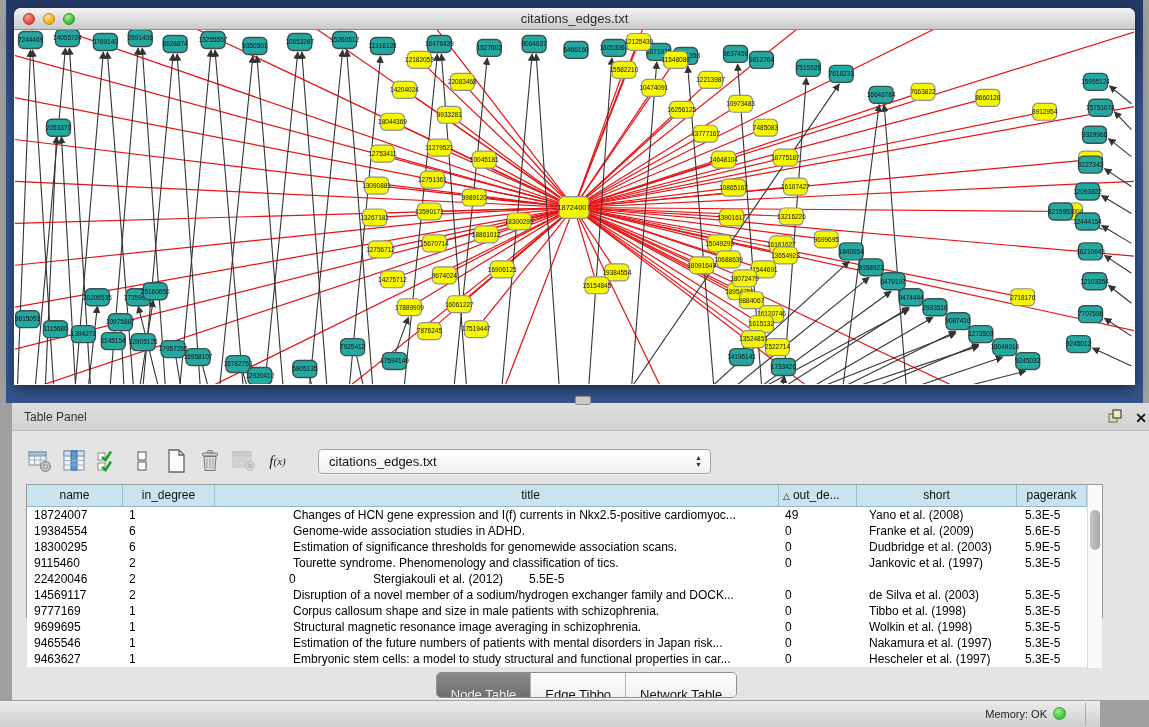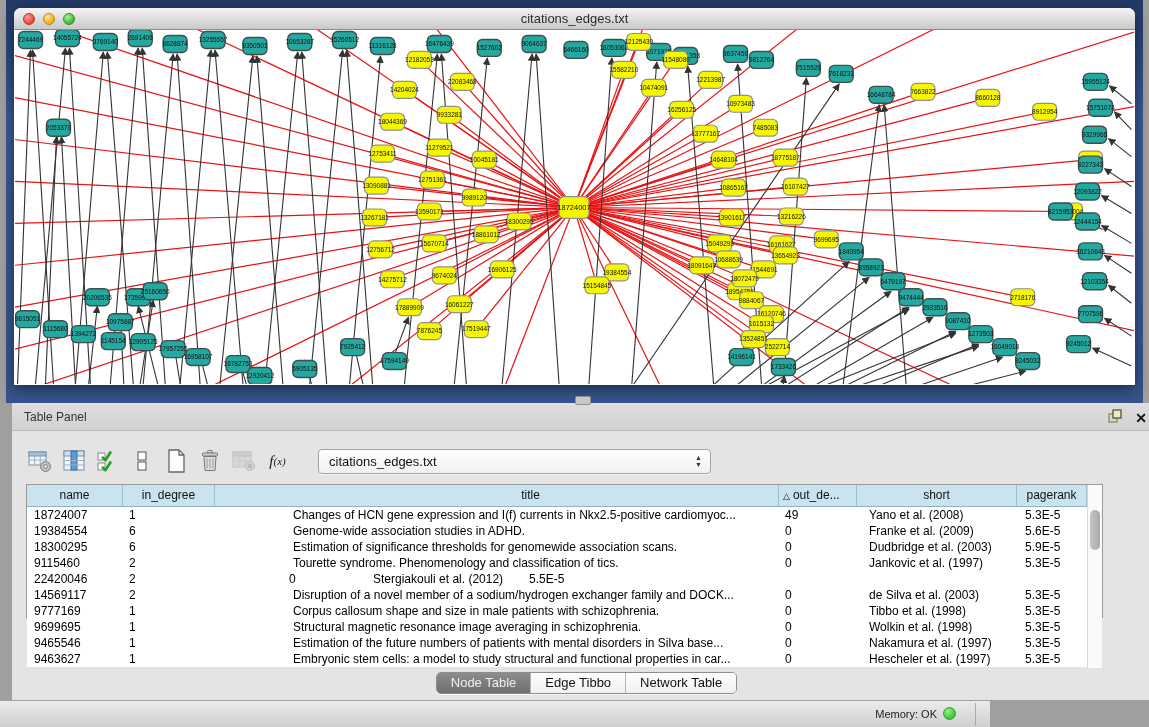--- a/index.html
+++ b/index.html
@@ -70,27 +70,27 @@
   .c6 { width:70px;  padding-left:8px; }
   .th.c0,.th.c1,.th.c2,.th.c3,.th.c5,.th.c6 { padding-left:0; }
   .vscroll { position:absolute; right:0; top:0; width:15px; height:183px; background:#fafafa;
              border-left:1px solid #d9d9d9; }
   .vthumb { position:absolute; left:2px; top:25px; width:10px; height:40px; border-radius:6px;
             background:linear-gradient(90deg,#c6c6c6,#a8a8a8); }
 
   .tabsbar { position:absolute; left:0; top:269px; width:100%; display:flex; justify-content:center; }
   .seg { display:inline-flex; border:1px solid #8e8e8e; border-radius:5px; overflow:hidden;
          box-shadow:0 1px 0 rgba(255,255,255,.7); }
-  .tab { height:20px; line-height:20px; padding:0 14px; font-size:13px; color:#111;
+  .tab { height:20px; line-height:20px; padding:12px 14px; font-size:13px; color:#111;
          background:linear-gradient(#fdfdfd,#f1f1f1); border-right:1px solid #b5b5b5; }
   .tab:last-child { border-right:none; }
   .tab.active { background:linear-gradient(#8b8b8b,#6f6f6f); color:#efefef; }
 
   
-  .statusbar { position:absolute; left:0; top:700px; width:990px; height:27px;
+  .statusbar { position:absolute; left:0; top:700px; width:1100px; height:27px;
                background:linear-gradient(#ebebeb,#cfcfcf); border-top:1px solid #a2a2a2; }
   .mem { position:absolute; right:34px; top:6px; display:flex; align-items:center; gap:6px; }
   .mem-label { font-size:11px; color:#222; }
   .mem-dot { width:13px; height:13px; border-radius:50%;
              background:radial-gradient(circle at 35% 30%, #9aef8e, #3fc437 70%); border:1px solid #379e2d; }
   .sb-divider { position:absolute; right:14px; top:2px; width:1px; height:23px; background:#aaa; }
 </style>
 </head>
 <body>
 
@@ -938,21 +938,21 @@
             <div class="td c2">1998</div>
             <div class="td c3">Structural magnetic resonance image averaging in schizophrenia.</div>
             <div class="td c4">0</div>
             <div class="td c5">Wolkin et al. (1998)</div>
             <div class="td c6">5.3E-5</div>
           </div>
           <div class="trow">
             <div class="td c0">9465546</div>
             <div class="td c1">1</div>
             <div class="td c2">1997</div>
-            <div class="td c3">Estimation of the future numbers of patients with mental disorders in Silva base...</div>
+            <div class="td c3">Estimation of the future numbers of patients with mental disorders in Japan risk...</div>
             <div class="td c4">0</div>
             <div class="td c5">Nakamura et al. (1997)</div>
             <div class="td c6">5.3E-5</div>
           </div>
           <div class="trow">
             <div class="td c0">9463627</div>
             <div class="td c1">1</div>
             <div class="td c2">1997</div>
             <div class="td c3">Embryonic stem cells: a model to study structural and functional properties in car...</div>
             <div class="td c4">0</div>

